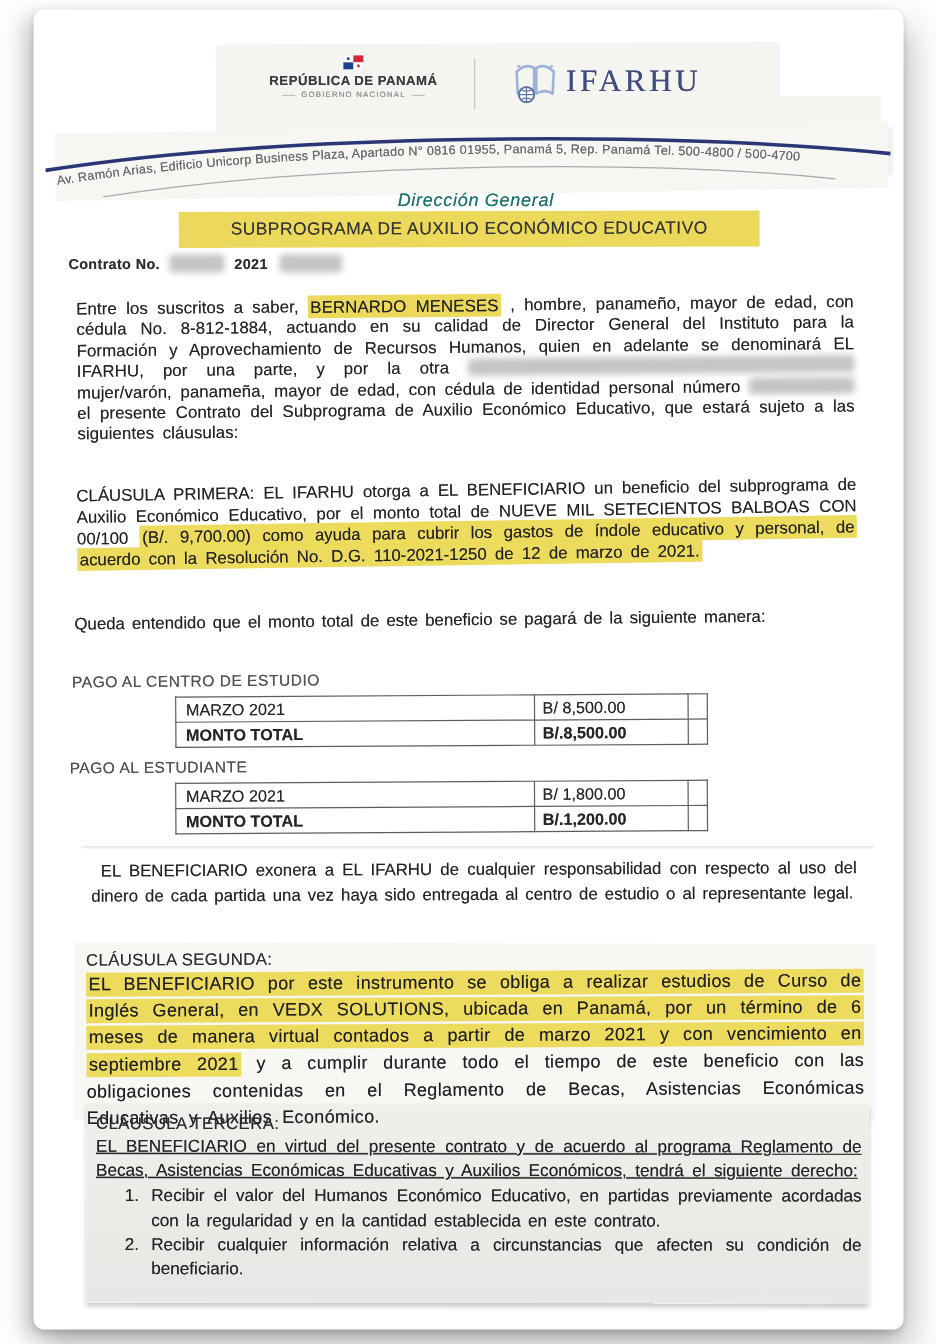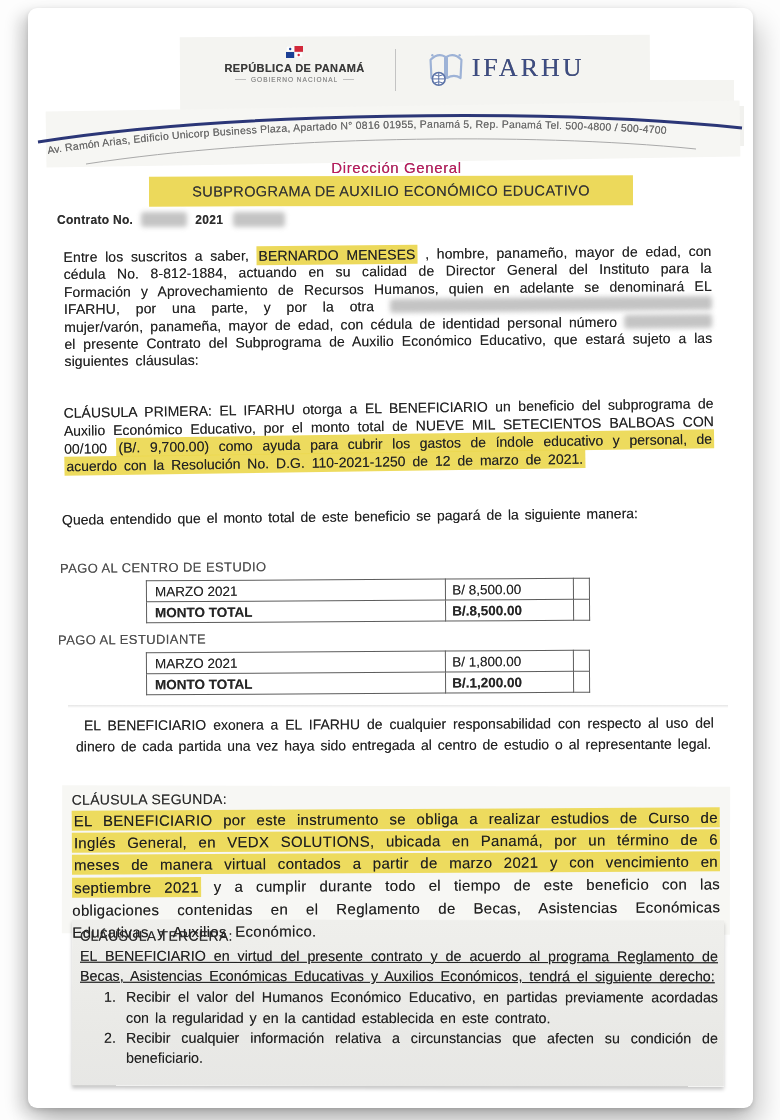--- a/index.html
+++ b/index.html
@@ -45,21 +45,21 @@
   .gov .flag{margin-bottom:4px;}
   .gov .rep{font-size:11px;font-weight:bold;letter-spacing:.4px;color:#3a3a3a;}
   .gov .nat{font-size:6.5px;color:#9a9a9a;letter-spacing:1px;margin-top:2px;display:flex;align-items:center;gap:5px;}
   .gov .nat::before,.gov .nat::after{content:"";display:inline-block;width:11px;height:0;border-top:1px solid #bfbfbf;}
   .vdiv{width:1px;height:42px;background:#c3c3c3;margin:3px 28px 0 30px;}
   .ifarhu{display:flex;align-items:center;gap:4px;margin-top:2px;}
   .ifarhu .name{font-family:"Liberation Serif",serif;font-size:26px;letter-spacing:3px;color:#3d4c82;}
 
   
   .arc{left:0;top:94px;width:725px;height:66px;}
-  .direccion{left:0;top:151px;width:100%;text-align:center;font-size:15px;color:#be185d;letter-spacing:.6px;transform:translateX(6px);}
+  .direccion{left:0;top:151px;width:100%;text-align:center;font-size:15px;color:#0f766e;letter-spacing:.6px;transform:translateX(6px);font-style:italic;}
 
   .titlebar{left:121px;top:168px;width:484px;height:30px;background:var(--hl);
     text-align:center;line-height:30px;font-size:14.5px;font-weight:500;color:#333;
     letter-spacing:.4px;transform:rotate(-.15deg);}
   .contrato{left:0;top:204px;width:100%;font-size:12px;font-weight:bold;color:#2d2d2d;letter-spacing:.3px;margin-left:29px;}
 
   .redact{display:inline-block;background:#c4c4c4;filter:blur(2.5px);border-radius:3px;vertical-align:-2px;height:13px;}
   .redact.r-c{width:46px;height:15px;margin:0 8px;vertical-align:-3px;}
   .redact.r-c2{width:52px;height:15px;margin-left:10px;vertical-align:-3px;}
   .redact.r-long{width:322px;height:14px;}

